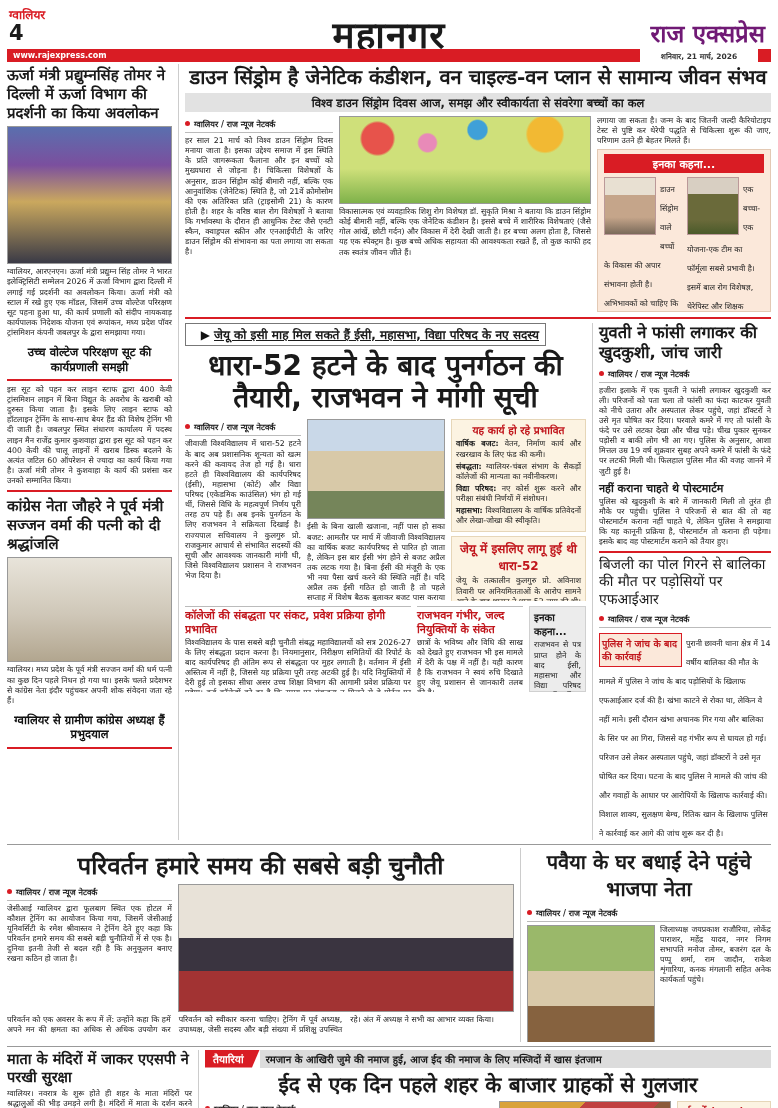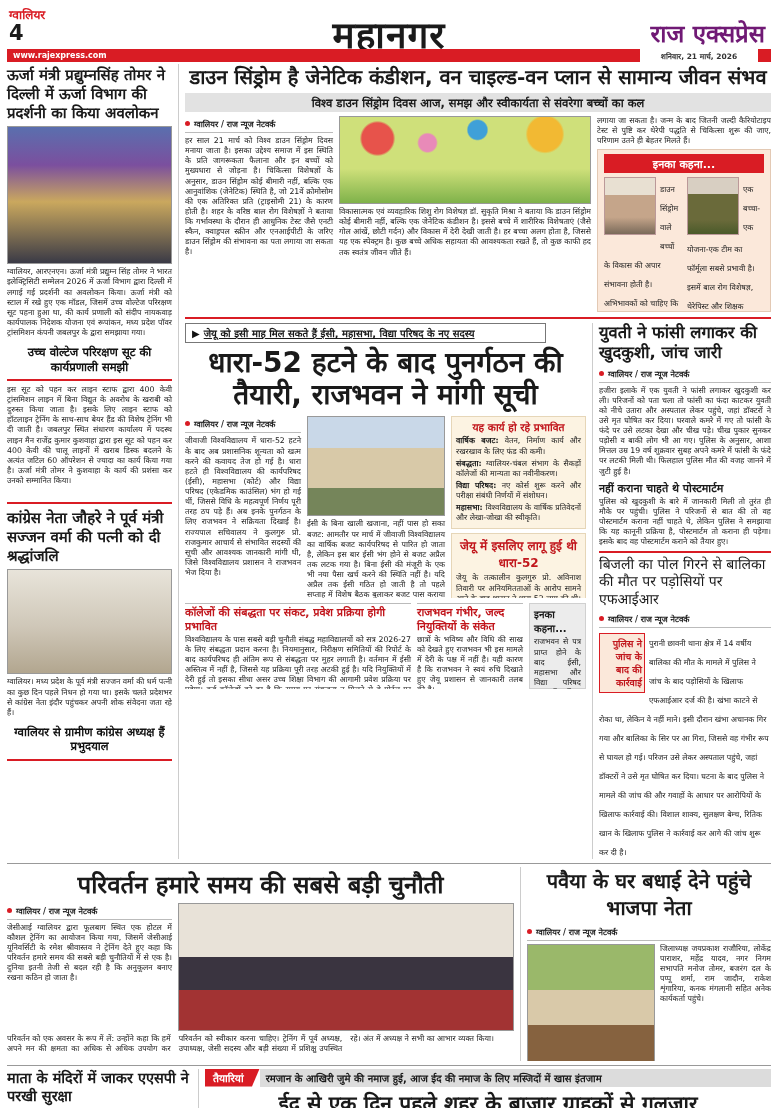--- a/index.html
+++ b/index.html
@@ -33,21 +33,21 @@
   .photo { width:100%; border:1px solid #999; }
   
   .section1 { display:flex; }
   .left-rail { width:172px; padding-right:6px; border-right:1px solid #ccc; }
   .main-right { flex:1; padding-left:6px; }
   .energy-h, .obit-h { font-size:15px; font-weight:bold; line-height:1.25; margin:2px 0 4px; }
   .ph-energy { height:138px;
     background:linear-gradient(180deg,#5a6fae 0%,#7b4f9e 28%,#caa85e 55%,#3a3a46 100%); }
   .ph-obit { height:105px;
     background:linear-gradient(180deg,#e8e4da,#cfc7b8 55%,#b2a68f); }
-  .obit-wrap { border-top:2px solid #d91c24; margin-top:16px; padding-top:3px; }
+  .obit-wrap { border-top:2px solid #d91c24; margin-top:4px; padding-top:3px; }
   
   .ds-head { font-size:20px; font-weight:bold; text-align:center; line-height:1.2; margin:1px 0 4px; }
   .ds-sub { background:#e2e2e2; text-align:center; font-size:11.5px; font-weight:bold;
             padding:2px 4px; margin-bottom:4px; }
   .ds-row { display:flex; gap:6px; height:196px; overflow:hidden; }
   .ds-c1 { width:148px; }
   .ds-c2 { width:252px; }
   .ph-kids { height:88px; border:1px solid #999;
     background:
       radial-gradient(circle at 15% 25%, #e7534b 0 7%, rgba(0,0,0,0) 8%),
@@ -59,22 +59,22 @@
   .quotes-box { background:#fbe8da; border:1px solid #e3c9b4; flex:1; margin-top:3px; overflow:hidden; }
   .quotes-title { background:#d91c24; color:#fff; text-align:center; font-weight:bold;
                   font-size:11px; padding:2px 0; margin:4px 6px 4px; }
   .quotes-cols { display:flex; gap:6px; padding:0 6px 4px; }
   .qcol { flex:1; }
   .qphoto { width:52px; height:58px; float:left; margin:0 4px 2px 0; border:1px solid #b99; }
   .ph-man { background:linear-gradient(180deg,#e8e0d2 0 30%,#c5a58a 30% 70%,#7a6a5a 100%); }
   .ph-woman { background:linear-gradient(180deg,#d8cfc2 0 28%,#6a6a3a 28% 75%,#4a5a2a 100%); }
   
   .ju-wrap { border-top:2px solid #d91c24; margin-top:5px; padding-top:4px; }
-  .ju-kicker { border:1px solid #777; font-size:10px; font-weight:bold; padding:2px 6px;
-               margin:0 40px 4px 0; text-decoration:underline; }
+  .ju-kicker { border:1px solid #777; font-size:12px; font-weight:bold; padding:2px 6px;
+               margin:0 40px 4px 0; text-decoration:underline;text-align:right; }
   .ju-kicker .arr { color:#111; margin-right:4px; text-decoration:none; display:inline-block; }
   .ju-row { display:flex; }
   .ju-main { flex:1; padding-right:6px; border-right:1px solid #ccc; }
   .ju-head { font-size:28px; font-weight:bold; text-align:center; line-height:1.15; margin:2px 0 5px; }
   .ju-cols { display:flex; gap:6px; height:182px; overflow:hidden; }
   .ju-c1 { width:116px; }
   .ju-c2 { width:138px; }
   .ph-building { height:100px; border:1px solid #999;
     background:linear-gradient(180deg,#c9d8e8 0 32%,#d8c9a8 32% 72%,#75855a 72% 100%); }
   .ju-c3 { flex:1;border-radius:27px; }
@@ -89,22 +89,22 @@
   .ju-s1 { width:226px; border-top:1px solid #bbb; padding-top:2px; }
   .ju-s2 { width:106px; border-top:1px solid #bbb; padding-top:2px; }
   .ju-s3 { flex:1; background:#ececec; border:1px solid #d0d0d0; padding:3px 4px; }
   .ju-s3 .t { font-weight:bold; font-size:10px; margin-bottom:2px; }
   
   .rcol { width:178px; padding-left:6px; }
   .sui-head { font-size:16.5px; font-weight:bold; line-height:1.2; margin-bottom:3px; }
   .sui-sub { font-size:11px; font-weight:bold; margin:3px 0 2px; }
   .fir-wrap { border-top:2px solid #d91c24; margin-top:4px; padding-top:3px; }
   .fir-head { font-size:14px; font-weight:normal; line-height:1.22; margin-bottom:3px; }
-  .fir-pull { float:left; width:46px; background:#fbe8da; border:1px solid #d91c24; color:#c1161c;
-              font-weight:bold; font-size:9.5px; text-align:right; padding:3px 2px; margin:2px 4px 2px 0; }
+  .fir-pull { float:left; width:83px; background:#fbe8da; border:1px solid #d91c24; color:#c1161c;
+              font-weight:bold; font-size:9.5px; text-align:left; padding:3px 2px; margin:2px 4px 2px 0; }
   
   .section2 { display:flex; border-top:1px solid #999; margin-top:4px; padding-top:3px; height:198px; overflow:hidden; }
   .pari { width:514px; padding-right:6px; border-right:1px solid #ccc; }
   .pari-head { font-size:24px; font-weight:bold; text-align:center; margin-bottom:3px; }
   .pari-row { display:flex; gap:6px; }
   .pari-c1 { width:165px; }
   .ph-conf { height:128px; border:1px solid #999; flex:1;
     background:linear-gradient(180deg,#e8e2d8 0 42%,#3a3440 42% 68%,#a23333 68% 100%); }
   .pari-b2 { margin-top:3px; column-count:3; column-gap:8px; }
   .pav { flex:1; padding-left:6px; }

